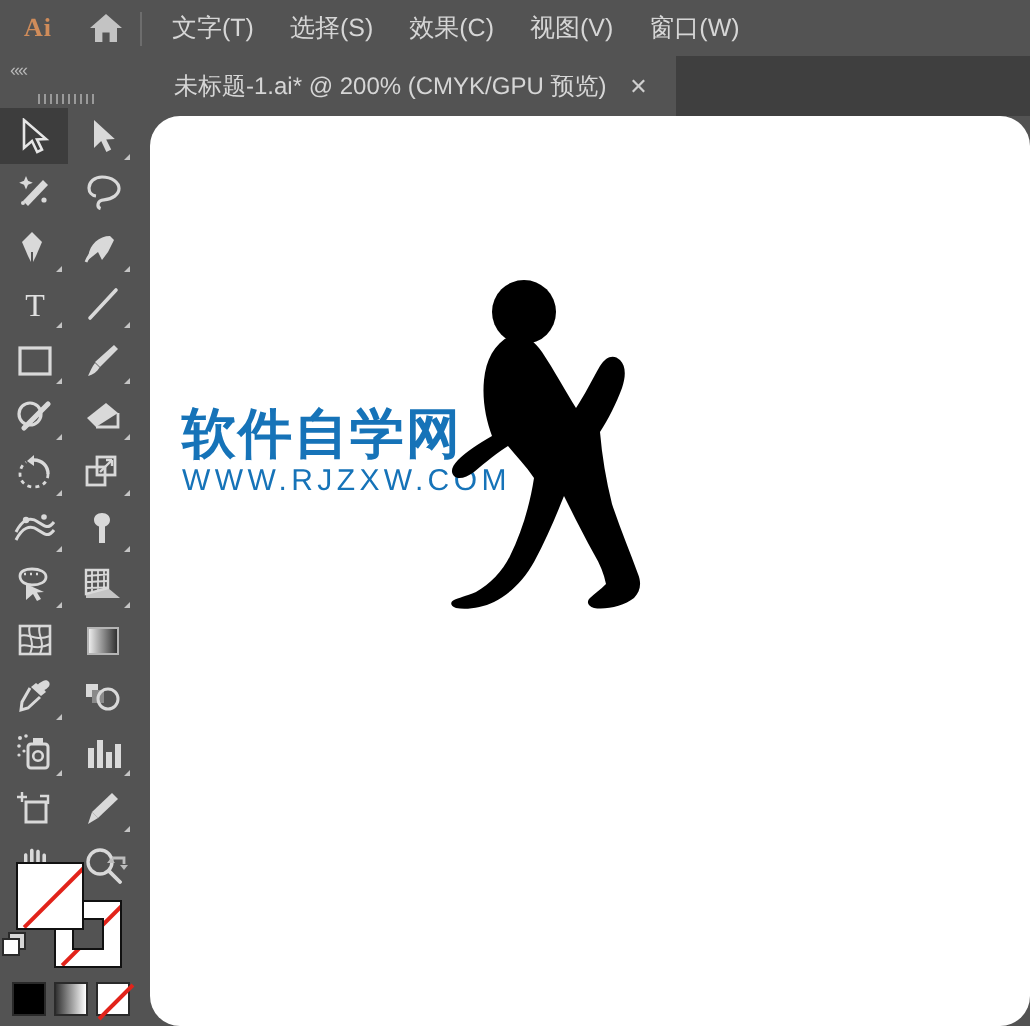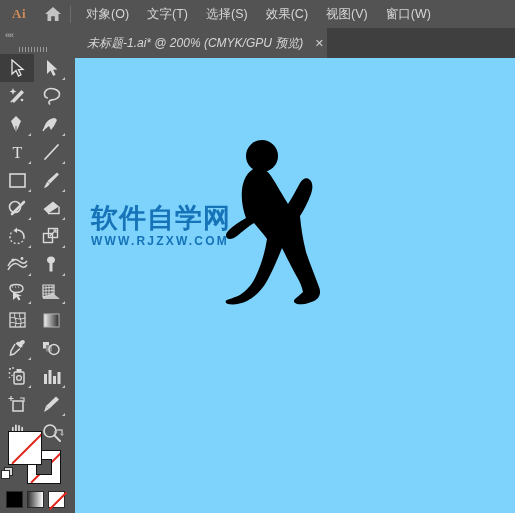--- a/index.html
+++ b/index.html
@@ -30,21 +30,21 @@
   }
 
   
   .tabbar{
     position:absolute;left:75px;top:28px;width:440px;height:30px;
     background:#3f3f3f;
   }
   .tab{
     position:absolute;left:0;top:0;height:30px;
     background:#535353;display:flex;align-items:center;
-    padding:0 2px 0 12px;box-sizing:border-box;font-style:italic;
+    padding:0 13px 0 12px;box-sizing:border-box;
   }
   .tab-title{color:#d6d6d6;font-size:12px;white-space:nowrap;}
   .tab-close{
     color:#cfcfcf;font-size:11px;margin-left:10px;
     width:12px;height:12px;display:flex;align-items:center;justify-content:center;
   }
 
   
   .toolpanel{
     position:absolute;left:0;top:28px;width:68px;height:485px;
@@ -116,50 +116,49 @@
   .cm.gradient{background:linear-gradient(to right,#333,#fff);}
   .cm.none{background:#fff;}
   .cm.none:after{
     content:"";position:absolute;left:-3px;top:50%;width:24px;height:2px;
     background:#e2231a;transform:rotate(-45deg);transform-origin:center;
   }
 
   
   .canvas{
     position:absolute;left:75px;top:58px;width:440px;height:455px;
-    background:#7dd3fc;overflow:hidden;
+    background:#ffffff;overflow:hidden;border-radius:15px;
   }
   .figure{position:absolute;left:150px;top:82px;}
   .watermark{position:absolute;left:16px;top:145px;}
   .wm-cn{
     color:#1673b8;font-size:27px;font-weight:bold;letter-spacing:1px;
     line-height:30px;white-space:nowrap;
     font-family:"DejaVu Sans","Liberation Sans",sans-serif;
   }
   .wm-en{
-    color:#1673b8;font-size:12px;font-weight:bold;letter-spacing:2.2px;
+    color:#1673b8;font-size:15px;font-weight:normal;letter-spacing:2.2px;
     line-height:14px;white-space:nowrap;margin-top:1px;
     font-family:"Liberation Sans",sans-serif;
   }
 </style>
 </head>
 <body>
 
 <div id="app">
 
   <div class="menubar">
     <div class="ai-logo">Ai</div>
     <div class="home-btn">
       <svg width="18" height="16" viewBox="0 0 18 16">
         <path d="M9 1 L17 8 L14.5 8 L14.5 15 L10.8 15 L10.8 10.2 L7.2 10.2 L7.2 15 L3.5 15 L3.5 8 L1 8 Z" fill="#c3c3c3"></path>
       </svg>
     </div>
     <div class="menu-sep"></div>
     <div class="menu-items">
-      <div class="menu-item">对象(O)</div>
       <div class="menu-item">文字(T)</div>
       <div class="menu-item">选择(S)</div>
       <div class="menu-item">效果(C)</div>
       <div class="menu-item">视图(V)</div>
       <div class="menu-item">窗口(W)</div>
     </div>
   </div>
 
   <div class="tabbar">
     <div class="tab">

